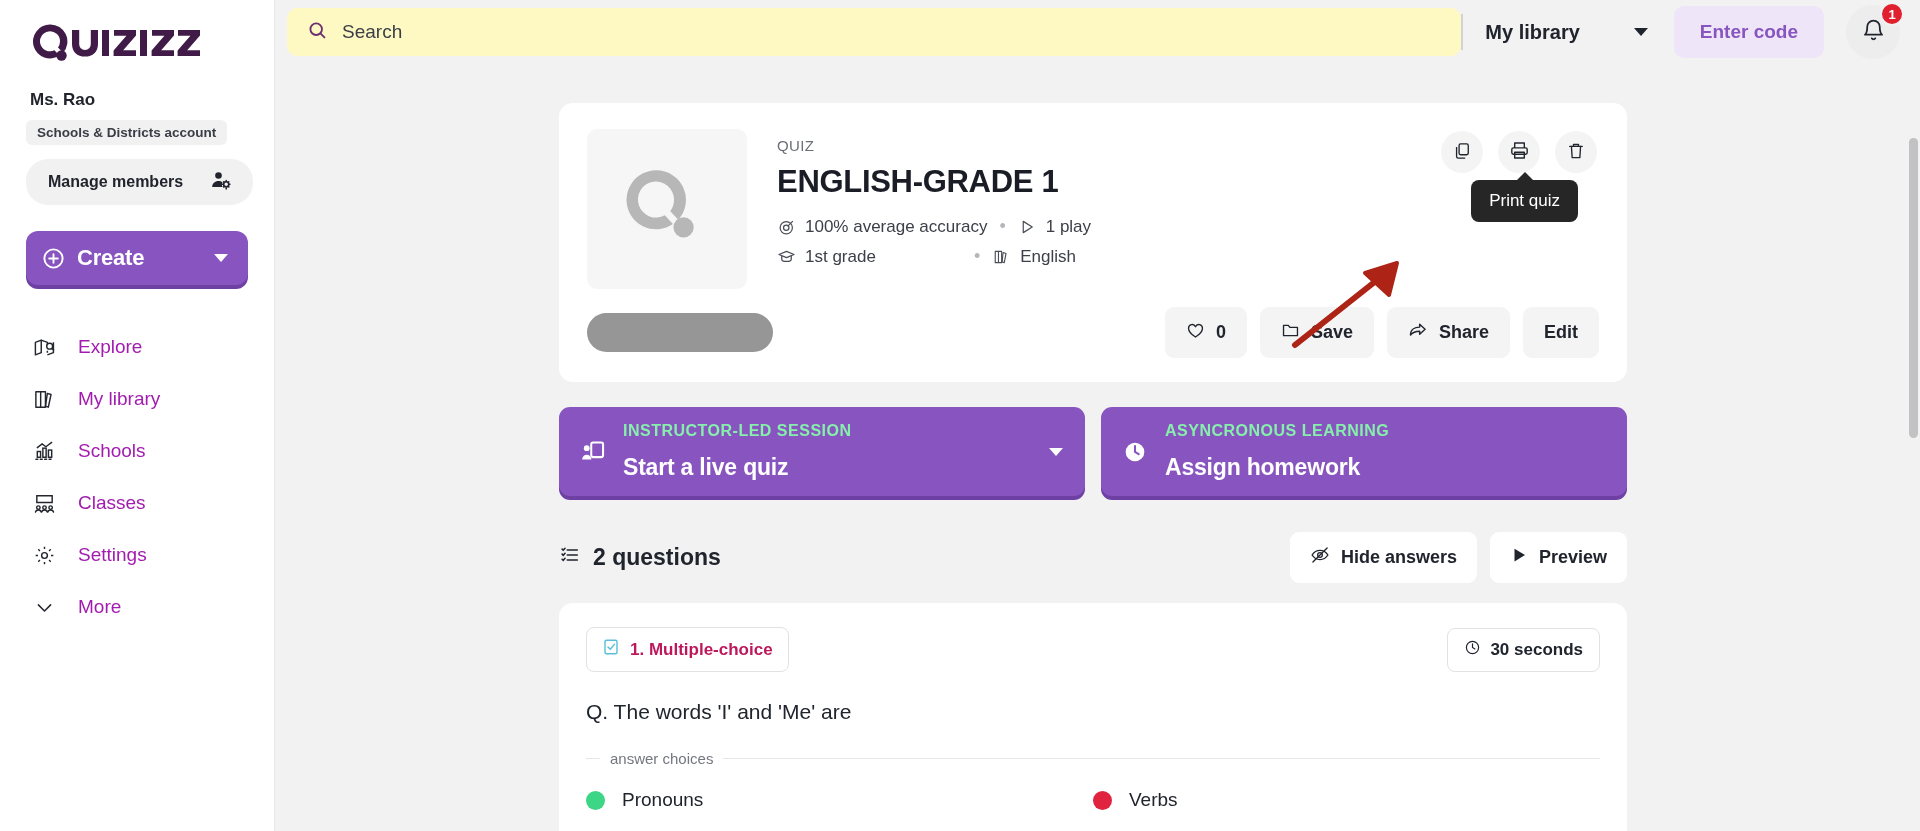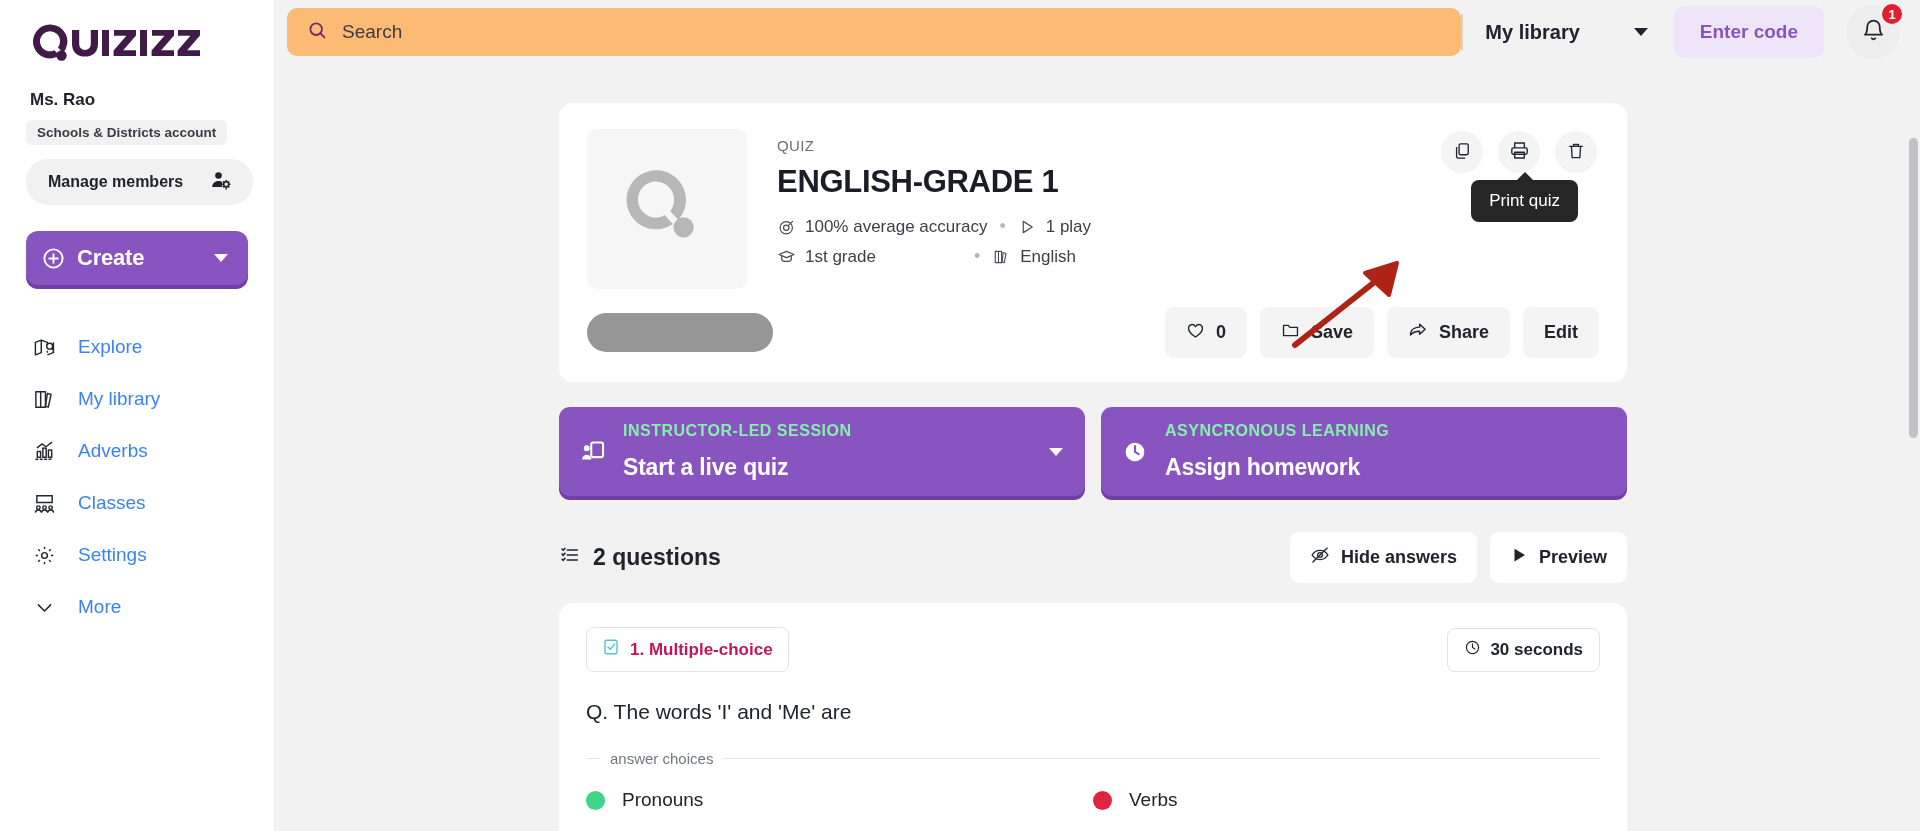--- a/index.html
+++ b/index.html
@@ -65,38 +65,38 @@
     width: 0; height: 0;
     border-left: 7px solid transparent;
     border-right: 7px solid transparent;
     border-top: 8px solid #ffffff;
     margin-right: 4px;
   }
   .nav { margin-top: 36px; }
   .nav-item {
     display: flex; align-items: center; gap: 22px;
     padding: 14px 0 14px 32px;
-    font-size: 19px; color: #3b82f6; cursor: pointer;
+    font-size: 19px; color: #a21caf; cursor: pointer;
     font-weight: 400;
   }
   .nav-item .ico { width: 24px; height: 24px; flex: none; display: flex; align-items: center; justify-content: center; }
 
   
   .main {
     flex: 1; height: 831px; background: #f2f2f2;
     position: relative; overflow: hidden;
   }
   .topbar {
     height: 64px; background: #f2f2f2;
     display: flex; align-items: center;
     padding: 0 20px 0 12px; gap: 0;
   }
   .search-box {
     flex: 1; height: 48px;
-    background: #fdba74;
+    background: #fef9c3;
     border-radius: 10px;
     display: flex; align-items: center; gap: 14px;
     padding: 0 20px;
     cursor: text;
     max-width: 1200px;
   }
   .search-box .placeholder { color: #3b3e46; font-size: 19px; }
   .topbar-right { display: flex; align-items: center; gap: 0; margin-left: auto; }
   .lib-select {
     display: flex; align-items: center; gap: 0;
@@ -370,21 +370,21 @@
       <div class="nav-item">
         <span class="ico">
           <svg width="23" height="23" viewBox="0 0 24 24" fill="none" stroke="#23262e" stroke-width="1.5" stroke-linecap="round">
             <path d="M3 20h18" stroke-dasharray="2 2.6"></path>
             <rect x="4.5" y="12" width="3.4" height="6"></rect>
             <rect x="10.3" y="8.5" width="3.4" height="9.5"></rect>
             <rect x="16.1" y="10.5" width="3.4" height="7.5"></rect>
             <path d="m4.5 8 5-4 4 3 6-4.5"></path>
           </svg>
         </span>
-        <span>Adverbs</span>
+        <span>Schools</span>
       </div>
 
       <div class="nav-item">
         <span class="ico">
           <svg width="23" height="23" viewBox="0 0 24 24" fill="none" stroke="#23262e" stroke-width="1.5" stroke-linecap="round">
             <path d="M4 4h16v7H4z"></path>
             <circle cx="5.6" cy="16.3" r="1.8"></circle>
             <circle cx="12" cy="16.3" r="1.8"></circle>
             <circle cx="18.4" cy="16.3" r="1.8"></circle>
             <path d="M2.6 21c.3-1.4 1.5-2.2 3-2.2s2.7.8 3 2.2M9 21c.3-1.4 1.5-2.2 3-2.2s2.7.8 3 2.2M15.4 21c.3-1.4 1.5-2.2 3-2.2s2.7.8 3 2.2"></path>

